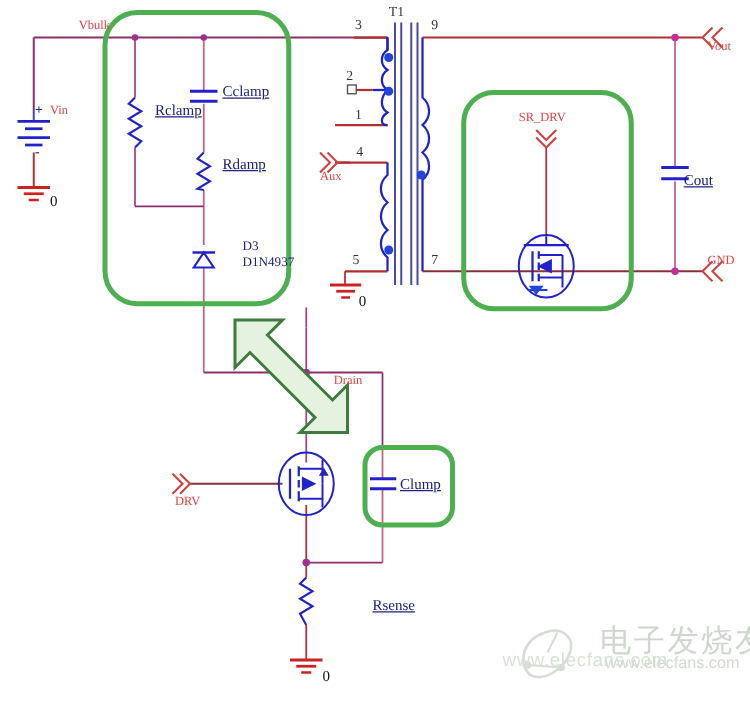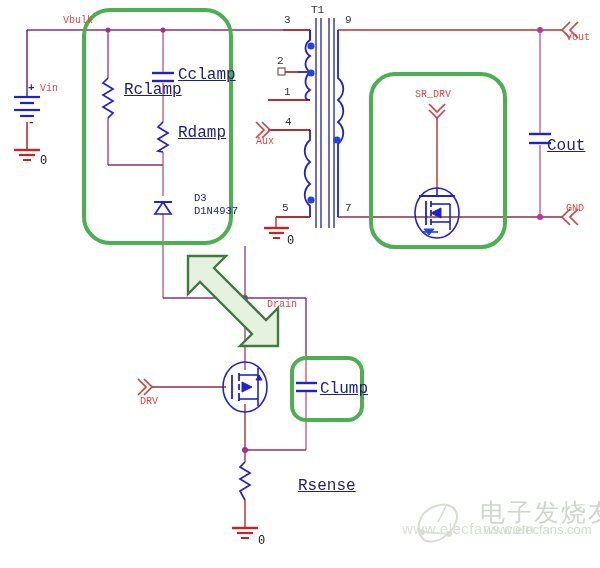--- a/index.html
+++ b/index.html
@@ -23,32 +23,32 @@
   #schematic-svg {
     position: absolute;
     left: 0;
     top: 0;
     width: 600px;
     height: 568px;
     display: block;
   }
   .lbl {
     position: absolute;
-    font-family: Liberation Mono, monospace;
+    font-family: Liberation Serif, serif;
     white-space: nowrap;
     line-height: 1;
     pointer-events: none;
   }
   .lbl-net {            
     color: #e24444;
     font-size: 10px;
   }
   .lbl-ref {            
     color: #202080;
-    font-size: 16px;
+    font-size: 12px;
     text-decoration: underline;
   }
   .lbl-pin {            
     color: #333333;
     font-size: 11px;
   }
   .lbl-gndnum {
     color: #111111;
     font-size: 12px;
   }

